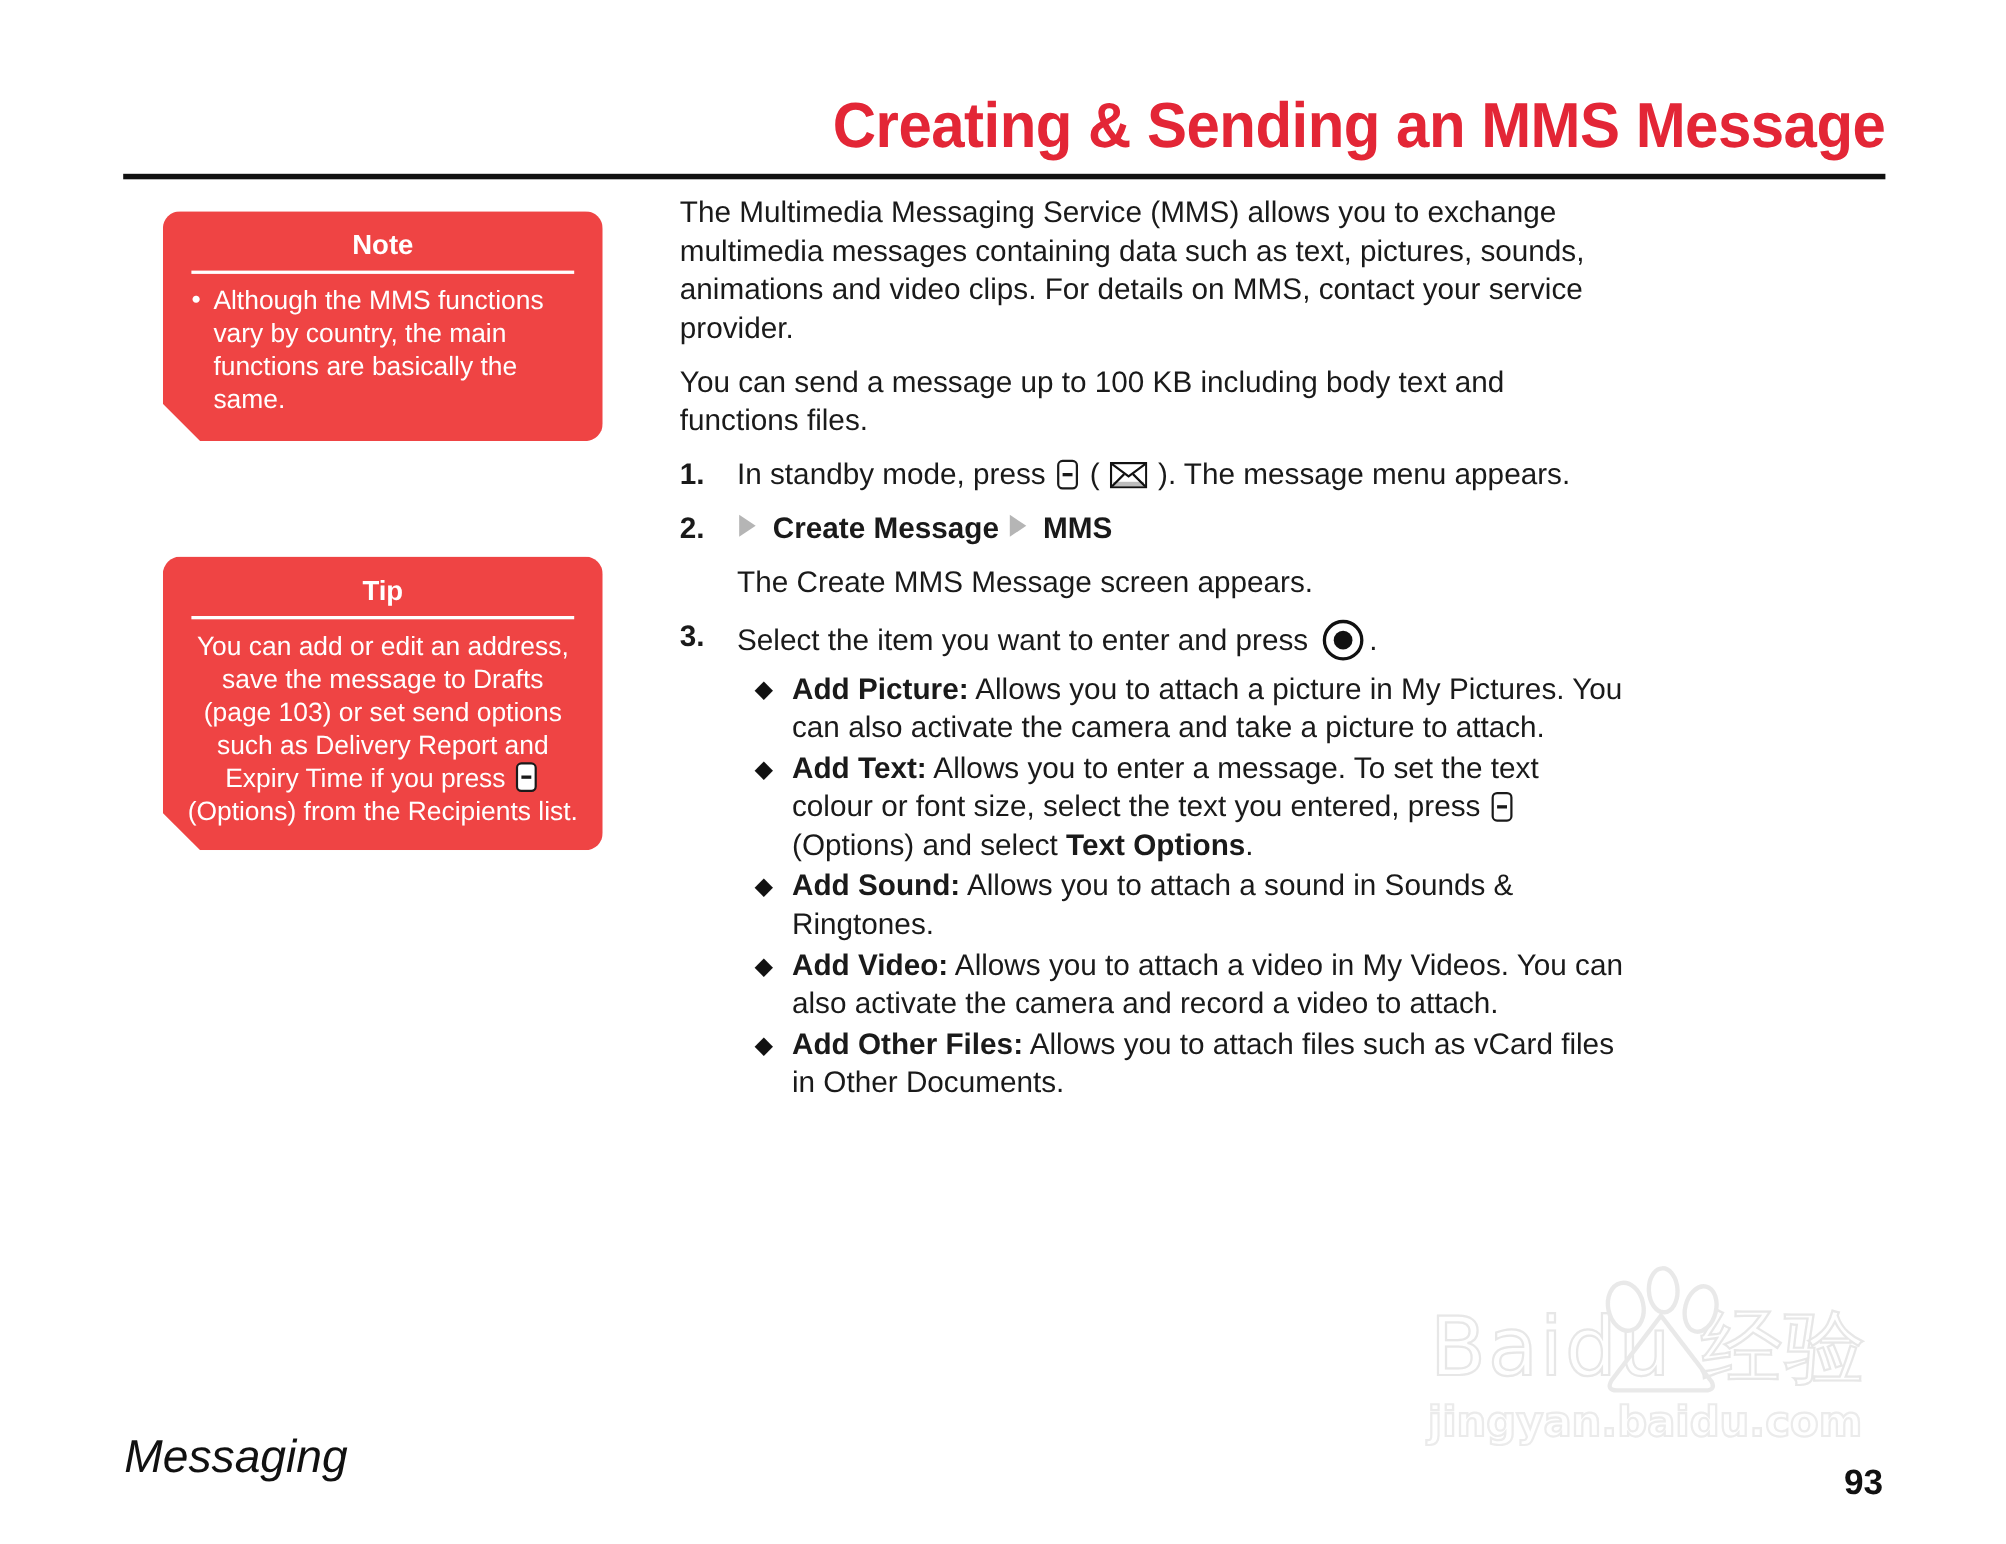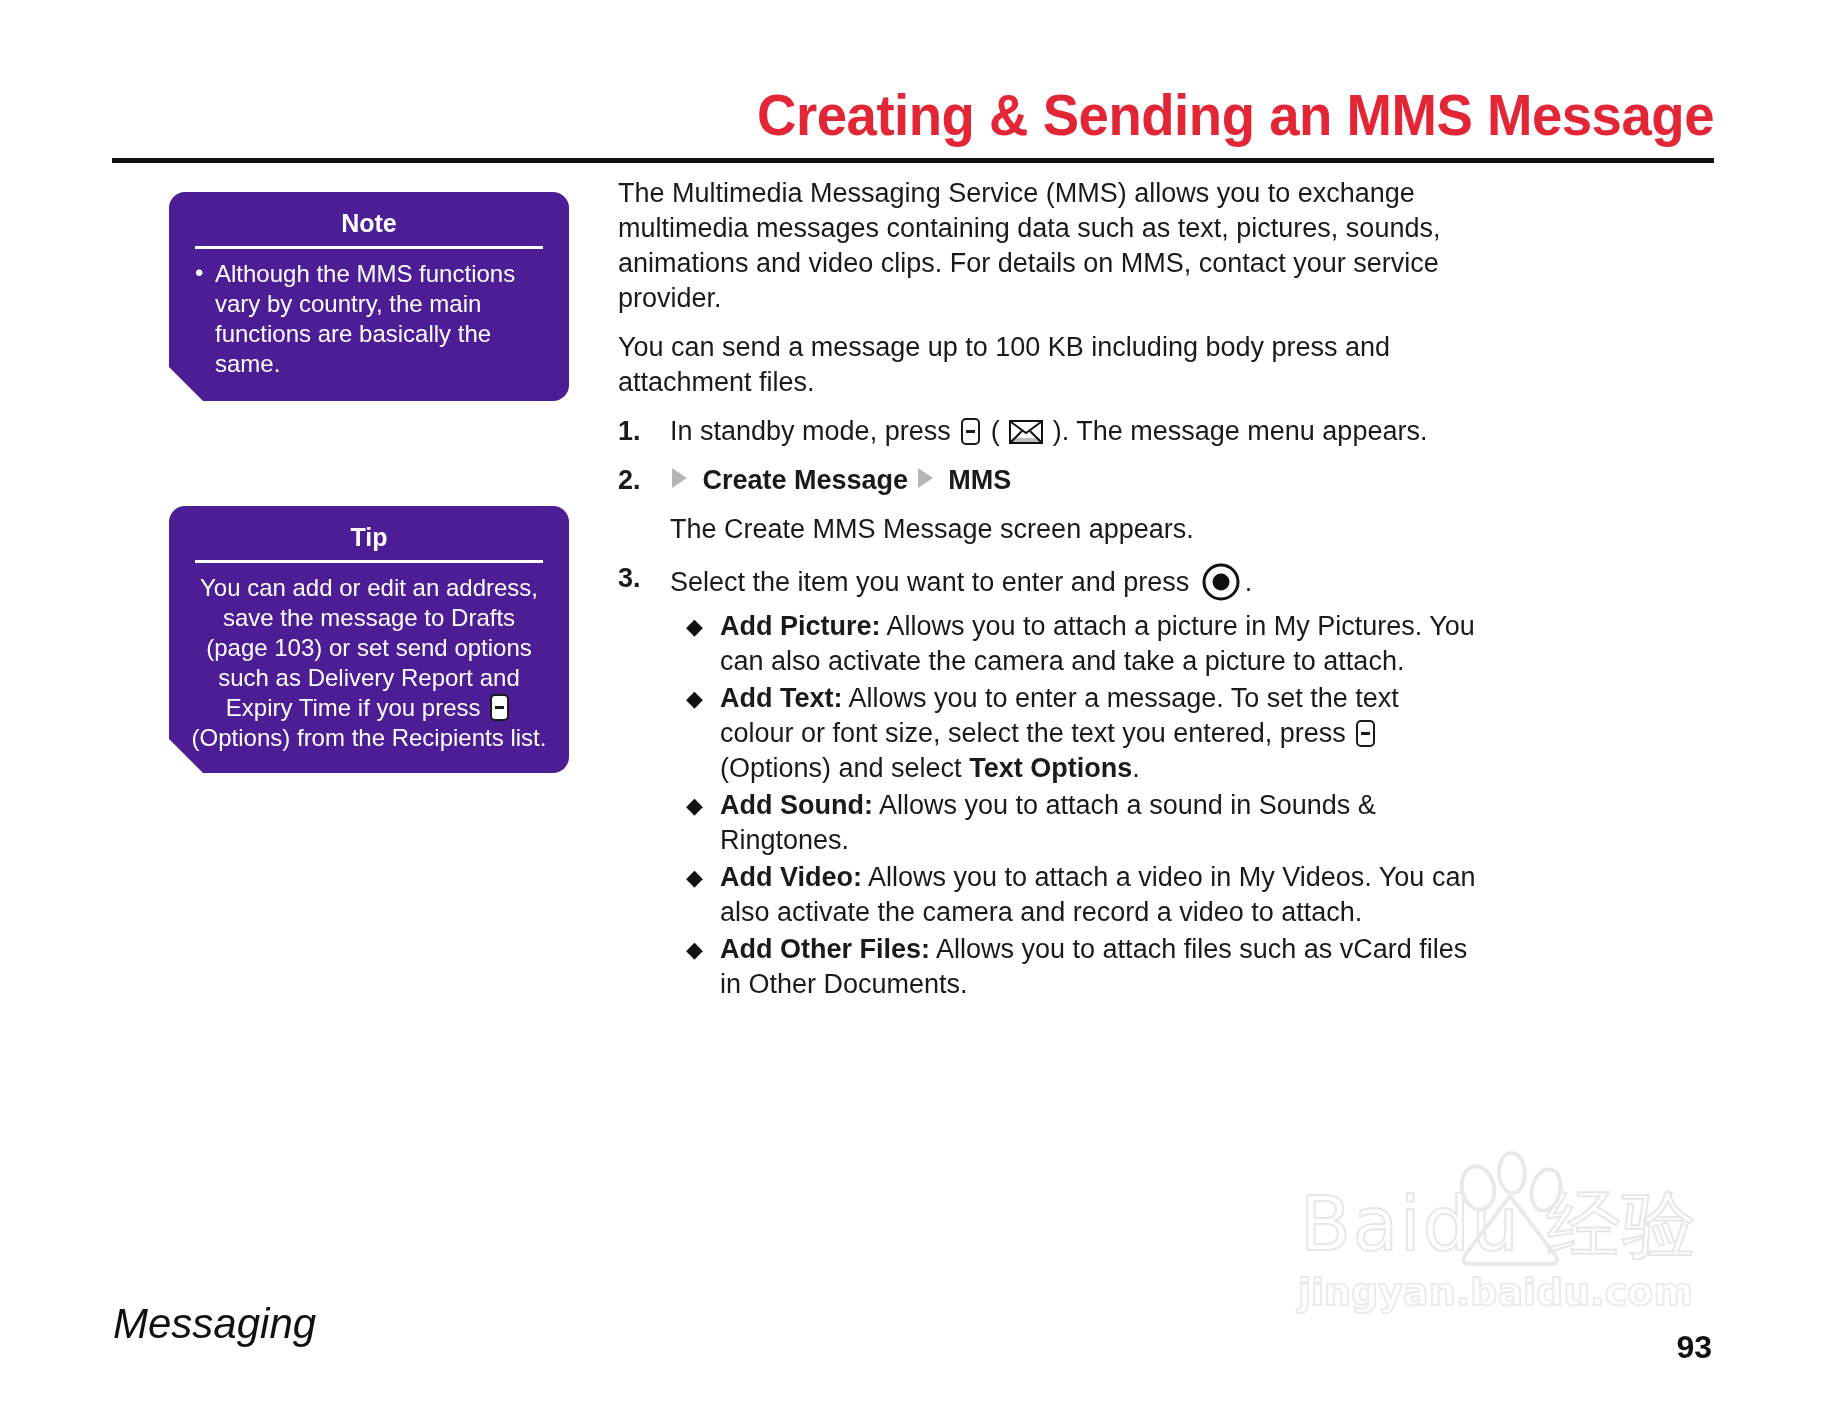--- a/index.html
+++ b/index.html
@@ -43,25 +43,24 @@
     left: 112px;
     right: 110px;
     top: 158px;
     height: 5px;
     background: #111;
   }
 
   
   .callout {
     position: absolute;
-    background: #4c1d95;
+    background: #ef4444;
     color: #ffffff;
     border-radius: 16px;
     box-sizing: border-box;
-    margin-left: 21px;
   }
   .callout.note {
     left: 148px;
     top: 192px;
     width: 400px;
     padding: 16px 22px 20px 22px;
     border-bottom-left-radius: 0;
     clip-path: polygon(0 0, 100% 0, 100% 100%, 34px 100%, 0 calc(100% - 34px));
   }
   .callout.tip {
@@ -301,21 +300,21 @@
     <div class="callout-body">
       <span>You can add or edit an address, save the message to Drafts (page 103) or set send options such as Delivery Report and Expiry Time if you press</span>
       <span class="softkey on-red"></span>
       <span>(Options) from the Recipients list.</span>
     </div>
   </div>
 
   <div class="content">
 
     <p class="para">The Multimedia Messaging Service (MMS) allows you to exchange multimedia messages containing data such as text, pictures, sounds, animations and video clips. For details on MMS, contact your service provider.</p>
-    <p class="para">You can send a message up to 100 KB including body press and attachment files.</p>
+    <p class="para">You can send a message up to 100 KB including body text and functions files.</p>
 
     <ol class="steps">
 
       <li class="step">
         <span class="step-num">1.</span>
         <span>In standby mode, press</span>
         <span class="softkey"></span>
         <span>(</span>
         <span class="envelope">
           <svg width="34" height="24" viewBox="0 0 34 24" aria-hidden="true">

